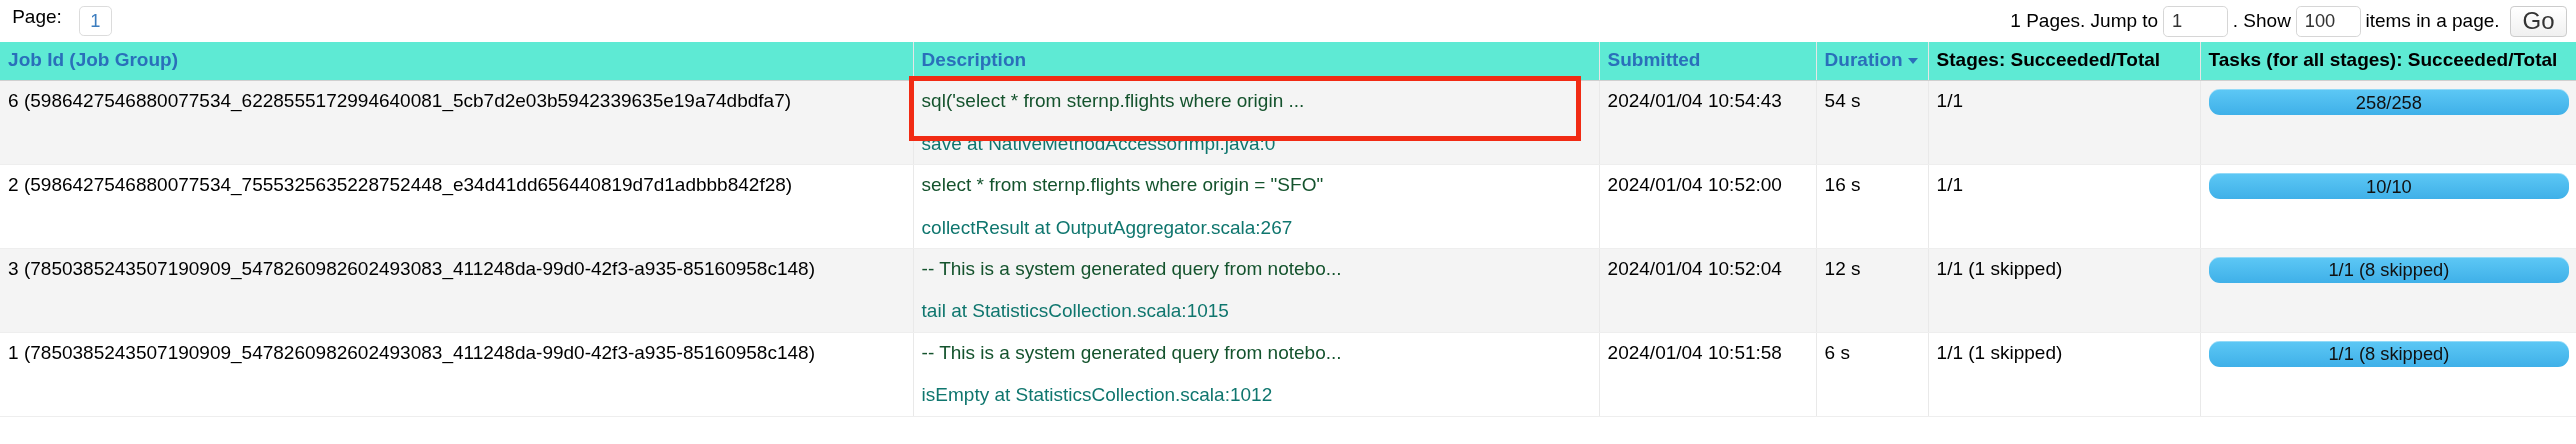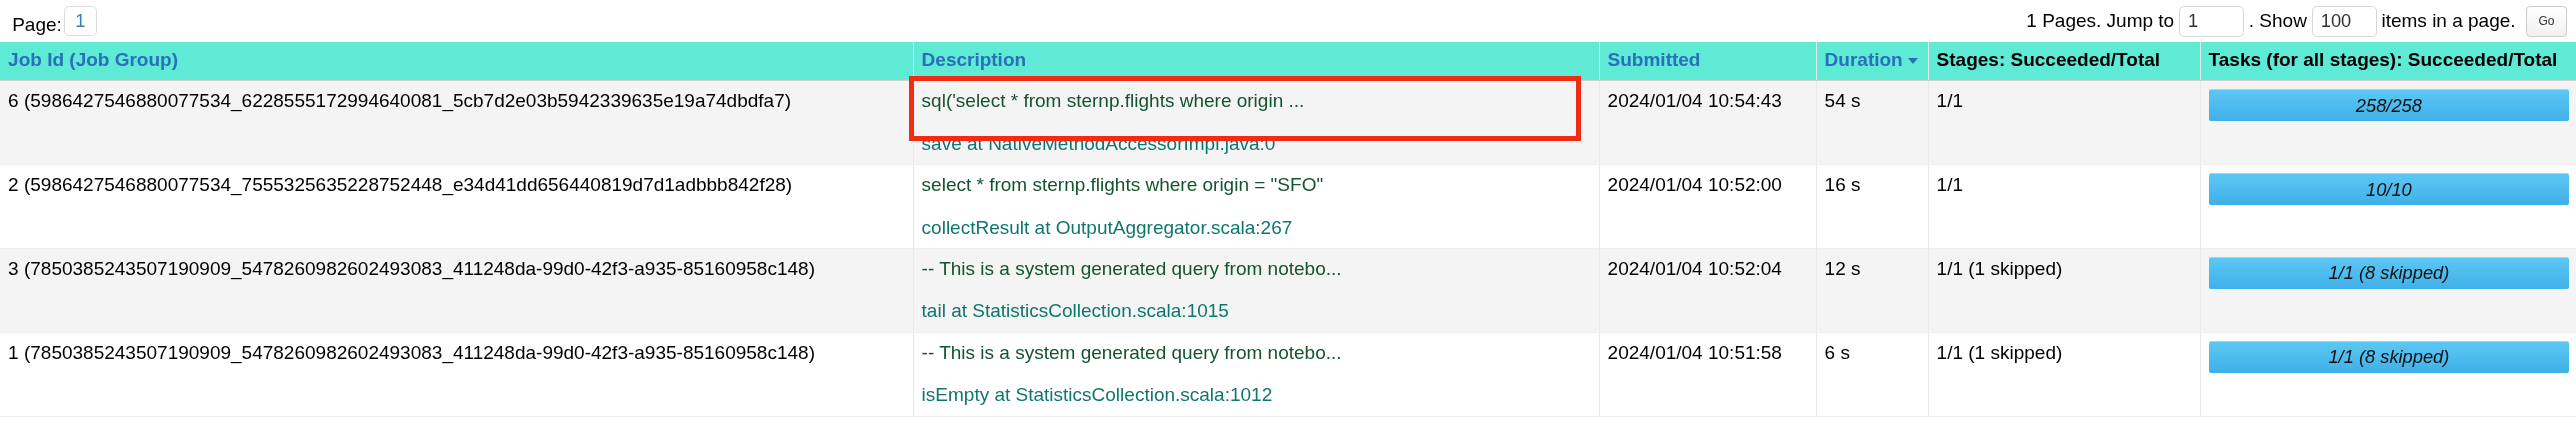--- a/index.html
+++ b/index.html
@@ -56,22 +56,22 @@
     position: relative;
     height: 42px;
     padding: 0 9.5px 0 12.2px;
     box-sizing: border-box;
     display: flex;
     align-items: center;
     justify-content: space-between;
   }
   .pager-left {
     display: flex;
-    align-items: flex-end;
-    gap: 2px;
+    align-items: flex-start;
+    gap: 17px;
     font-size: 19px;
     color: #000;
   }
   .page-box {
     display: inline-flex;
     align-items: center;
     justify-content: center;
     min-width: 33px;
     height: 30px;
     padding: 0 8.1px;
@@ -105,21 +105,21 @@
     outline: none;
   }
   .go-button {
     height: 31px;
     padding: 0 11px;
     margin-left: 6.1px;
     border: 0.7px solid #cccccc;
     border-radius: 4.1px;
     background: linear-gradient(to bottom, #ffffff 0%, #f0f0f0 100%);
     font-family: "Liberation Sans", sans-serif;
-    font-size: 12px;
+    font-size: 24px;
     color: #333333;
     cursor: pointer;
     box-sizing: border-box;
   }
 
   
   table.jobs {
     width: 2576px;
     border-collapse: collapse;
     table-layout: fixed;
@@ -184,26 +184,25 @@
     height: 65px;
     border: 5.4px solid #f12b14;
     box-sizing: border-box;
     pointer-events: none;
     z-index: 5;
   }
 
   .progress {
     position: relative;
     width: 100%;
-    height: 32px;
-    border-radius: 2px;
+    height: 26px;
+    border-radius: 11px;
     background: linear-gradient(to bottom, #5dc8f5 0%, #3fb0e8 100%);
     box-shadow: inset 0 0.7px 0 rgba(255,255,255,0.45);
     overflow: hidden;
-    font-style: italic;
   }
   .progress span {
     position: absolute;
     left: 0; right: 0; top: 0; bottom: 0;
     display: flex;
     align-items: center;
     justify-content: center;
     font-size: 18.3px;
     color: #111;
   }

